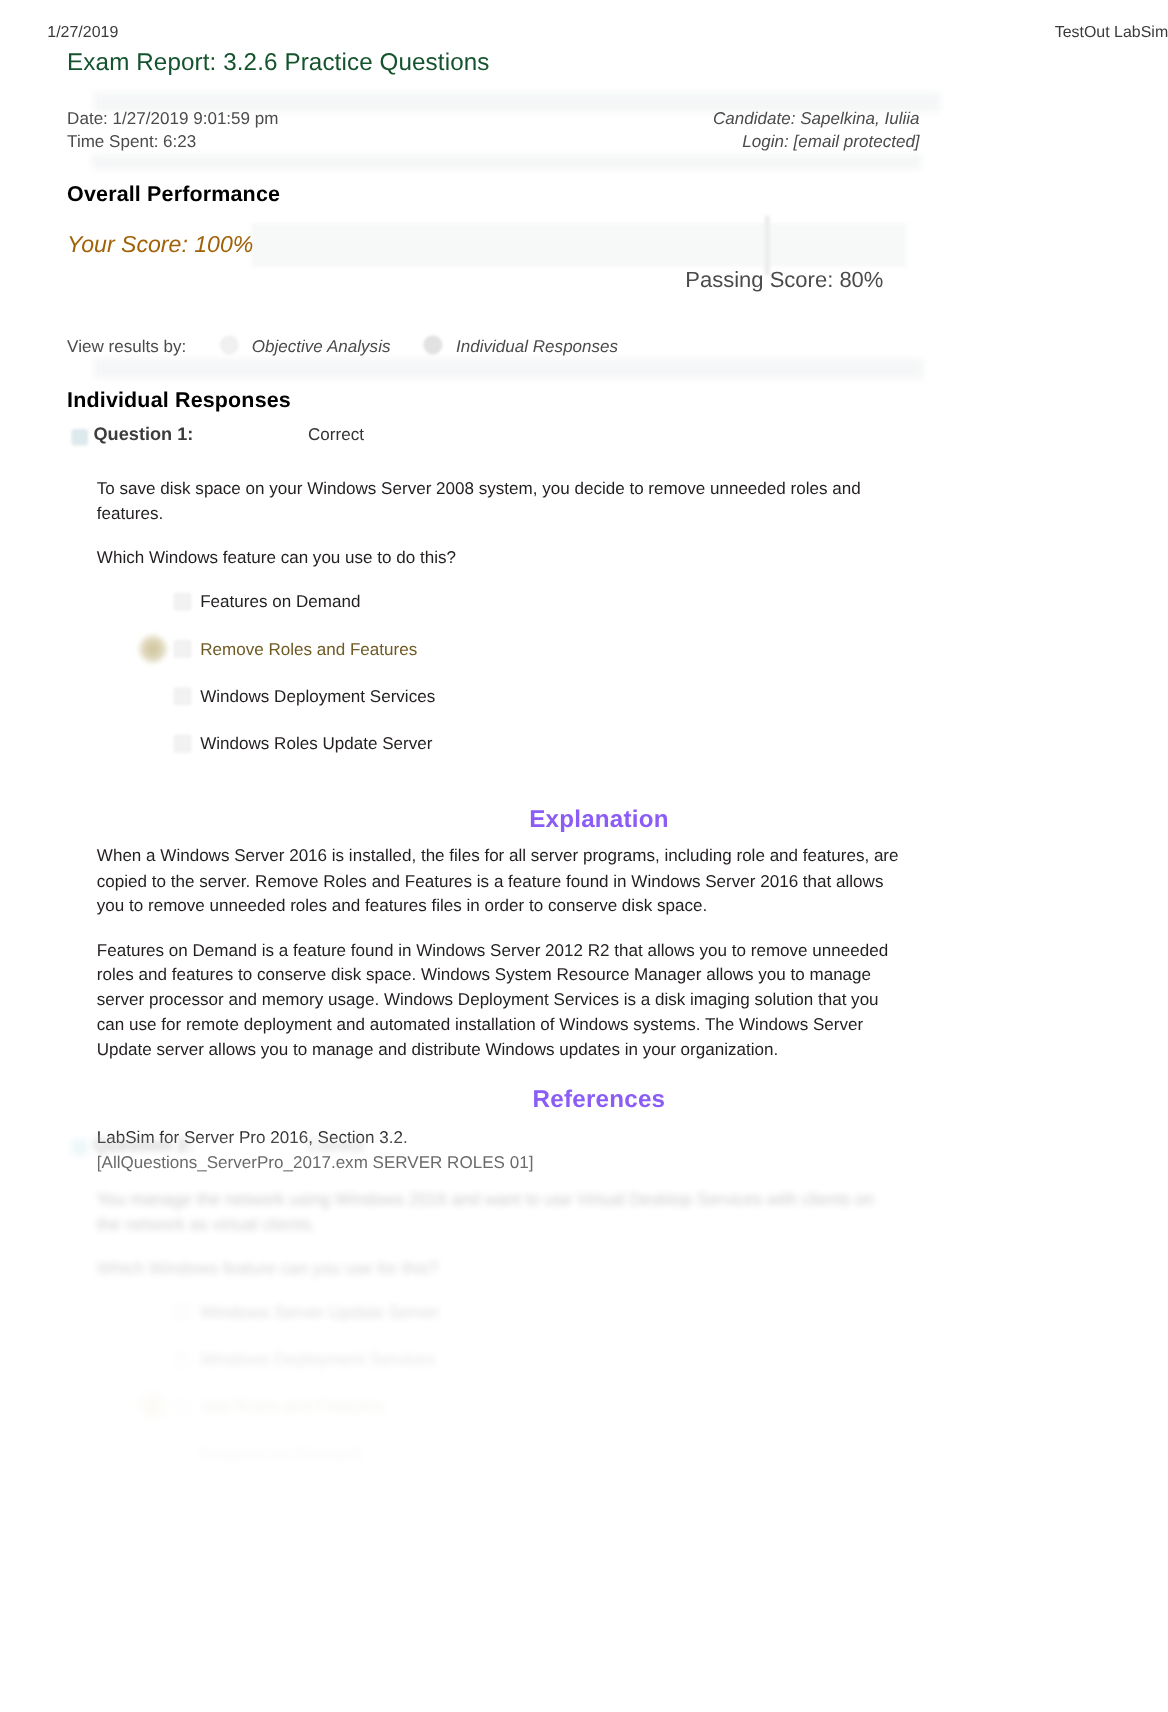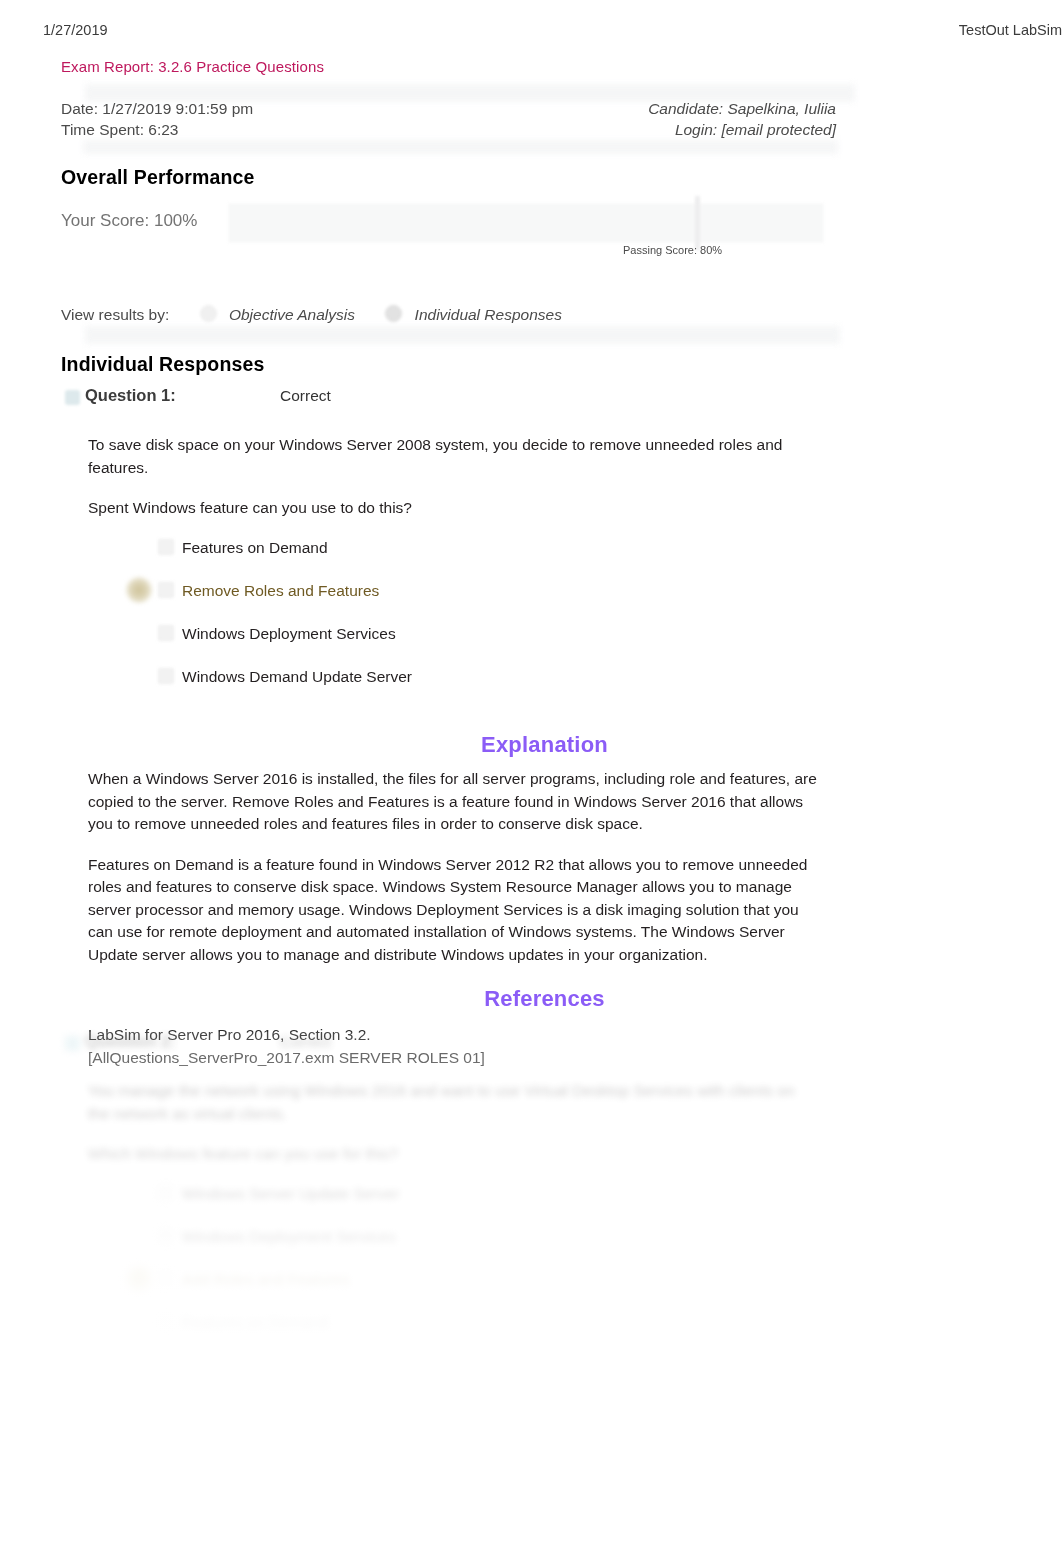--- a/index.html
+++ b/index.html
@@ -46,23 +46,23 @@
     position: absolute;
     left: 0;
     top: 0;
     width: 1062px;
     height: 1556px;
   }
 
   .exam-title {
     position: absolute;
     left: 61px;
-    top: 58px;
-    font-size: 15px;
-    color: #be185d;
+    top: 44px;
+    font-size: 22px;
+    color: #14532d;
     letter-spacing: 0.1px;
   }
 
   
   .wash {
     position: absolute;
     background: #f4f5f6;
     filter: blur(3px);
     opacity: .85;
     pointer-events: none;
@@ -92,28 +92,29 @@
     color: #000000;
     letter-spacing: .15px;
   }
   h2.overall-perf { left: 61px; top: 166px; }
   h2.indiv-resp   { left: 61px; top: 353px; }
 
   .your-score {
     position: absolute;
     left: 61px;
     top: 211px;
-    font-size: 17px;
-    color: #737373;
+    font-size: 21px;
+    color: #a16207;
+    font-style: italic;
   }
   .passing-score {
     position: absolute;
     left: 623px;
     top: 244px;
-    font-size: 11px;
+    font-size: 20px;
     color: #4b4b4b;
   }
 
   
   .score-meter {
     position: absolute;
     left: 228px;
     top: 203px;
     width: 596px;
     height: 40px;
@@ -344,39 +345,39 @@
   <div class="question" style="top:386px;">
 
     <div class="q-head">
       <span class="q-bullet"></span>
       <span class="q-label">Question 1:</span>
       <span class="q-status">Correct</span>
     </div>
 
     <div class="q-body">
       <p style="margin-top:22px;">To save disk space on your Windows Server 2008 system, you decide to remove unneeded roles and features.</p>
-      <p>Spent Windows feature can you use to do this?</p>
+      <p>Which Windows feature can you use to do this?</p>
 
       <ul class="answers">
         <li>
           <span class="radio-box"></span>
           <span>Features on Demand</span>
         </li>
         <li class="correct-choice">
           <span class="marker"></span>
           <span class="radio-box"></span>
           <span>Remove Roles and Features</span>
         </li>
         <li>
           <span class="radio-box"></span>
           <span>Windows Deployment Services</span>
         </li>
         <li>
           <span class="radio-box"></span>
-          <span>Windows Demand Update Server</span>
+          <span>Windows Roles Update Server</span>
         </li>
       </ul>
 
       <h3 class="sub" style="margin-top:24px;">Explanation</h3>
       <p>When a Windows Server 2016 is installed, the files for all server programs, including role and features, are copied to the server. Remove Roles and Features is a feature found in Windows Server 2016 that allows you to remove unneeded roles and features files in order to conserve disk space.</p>
       <p>Features on Demand is a feature found in Windows Server 2012 R2 that allows you to remove unneeded roles and features to conserve disk space. Windows System Resource Manager allows you to manage server processor and memory usage. Windows Deployment Services is a disk imaging solution that you can use for remote deployment and automated installation of Windows systems. The Windows Server Update server allows you to manage and distribute Windows updates in your organization.</p>
 
       <h3 class="sub" style="margin-top:22px;">References</h3>
       <div class="refs">
         <div>LabSim for Server Pro 2016, Section 3.2.</div>

